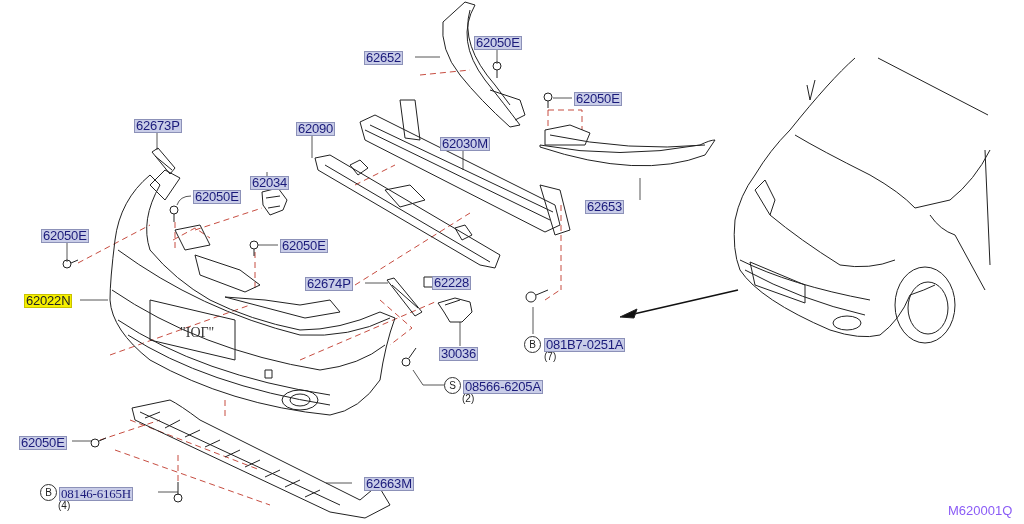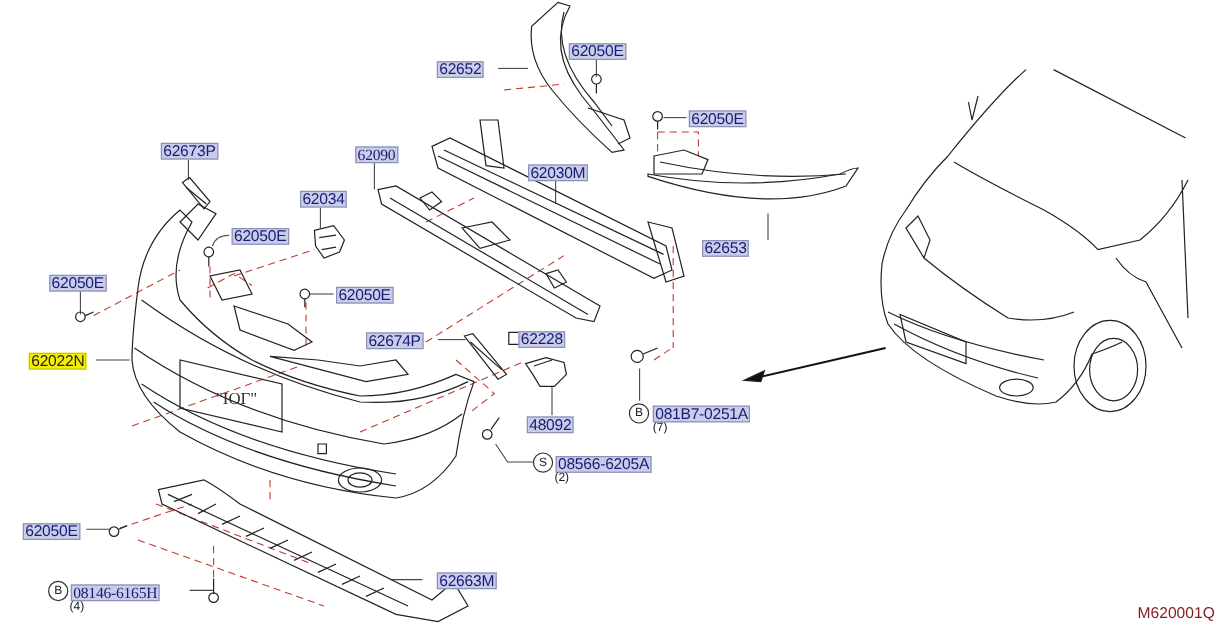--- a/index.html
+++ b/index.html
@@ -2,21 +2,21 @@
 <html><head>
 <meta charset="utf-8">
 <style>
   html,body{margin:0;padding:0;background:#ffffff;}
   #canvas{position:relative;width:1024px;height:524px;overflow:hidden;background:#ffffff;font-family:"Liberation Sans",sans-serif;}
   svg.art{position:absolute;left:0;top:0;width:1024px;height:524px;}
   .lbl{position:absolute;font-size:13px;line-height:12px;color:#1a1a7a;background:#c9cde8;border:1px solid #8c91b8;padding:0 1px;letter-spacing:-0.2px;white-space:nowrap;cursor:pointer;}
   .lbl.hl{background:#f6f000;border-color:#c9c200;color:#222;}
   .sym{position:absolute;width:15px;height:15px;border:1px solid #333;border-radius:50%;font-size:10px;line-height:15px;text-align:center;color:#222;background:#fff;}
   .qty{position:absolute;font-size:10px;color:#222;}
-  .code{position:absolute;font-size:13px;color:#7f1d1d;}
+  .code{position:absolute;font-size:13px;color:#8b5cf6;}
   .part{cursor:pointer;}
 </style>
 </head>
 <body>
 
 <div id="canvas">
   <svg class="art" viewBox="0 0 1024 524">
     <g fill="none" stroke="#222" stroke-width="1">
 
       <g stroke="#444" stroke-width="0.9">
@@ -201,31 +201,31 @@
         <line x1="738" y1="290" x2="625" y2="316" stroke="#111" stroke-width="1.6"></line>
         <path d="M620 317 L637 309 L634 318 Z" fill="#111"></path>
       </g>
     </g>
   </svg>
 
   <span class="lbl" style="left:364px;top:51px;">62652</span>
   <span class="lbl" style="left:474px;top:36px;">62050E</span>
   <span class="lbl" style="left:574px;top:92px;">62050E</span>
   <span class="lbl" style="left:134px;top:119px;">62673P</span>
-  <span class="lbl" style="left:296px;top:122px;font-family:Liberation Serif, serif;">62090</span>
+  <span class="lbl" style="left:296px;top:122px;">62090</span>
   <span class="lbl" style="left:440px;top:137px;text-align:center;">62030M</span>
-  <span class="lbl" style="left:250px;top:159px;">62034</span>
+  <span class="lbl" style="left:250px;top:176px;">62034</span>
   <span class="lbl" style="left:193px;top:190px;">62050E</span>
   <span class="lbl" style="left:585px;top:200px;">62653</span>
   <span class="lbl" style="left:41px;top:229px;">62050E</span>
   <span class="lbl" style="left:280px;top:239px;">62050E</span>
   <span class="lbl hl" style="left:24px;top:294px;">62022N</span>
   <span class="lbl" style="left:305px;top:277px;">62674P</span>
   <span class="lbl" style="left:432px;top:276px;">62228</span>
-  <span class="lbl" style="left:439px;top:347px;">48092</span>
+  <span class="lbl" style="left:439px;top:347px;">30036</span>
 
   <span class="sym" style="left:524px;top:336px;">B</span>
   <span class="lbl" style="left:544px;top:338px;">081B7-0251A</span>
   <span class="qty" style="left:544px;top:351px;">(7)</span>
 
   <span class="sym" style="left:444px;top:377px;">S</span>
   <span class="lbl" style="left:463px;top:380px;">08566-6205A</span>
   <span class="qty" style="left:462px;top:393px;">(2)</span>
 
   <span class="lbl" style="left:19px;top:436px;">62050E</span>

